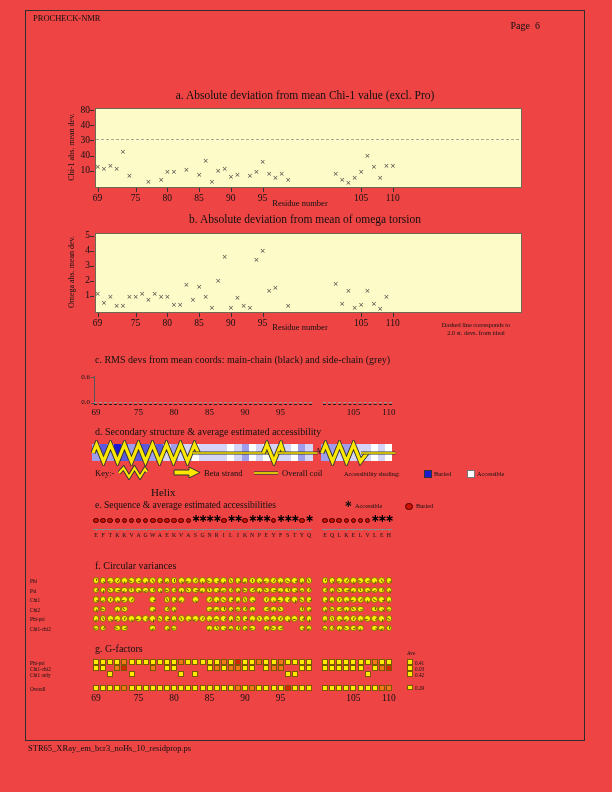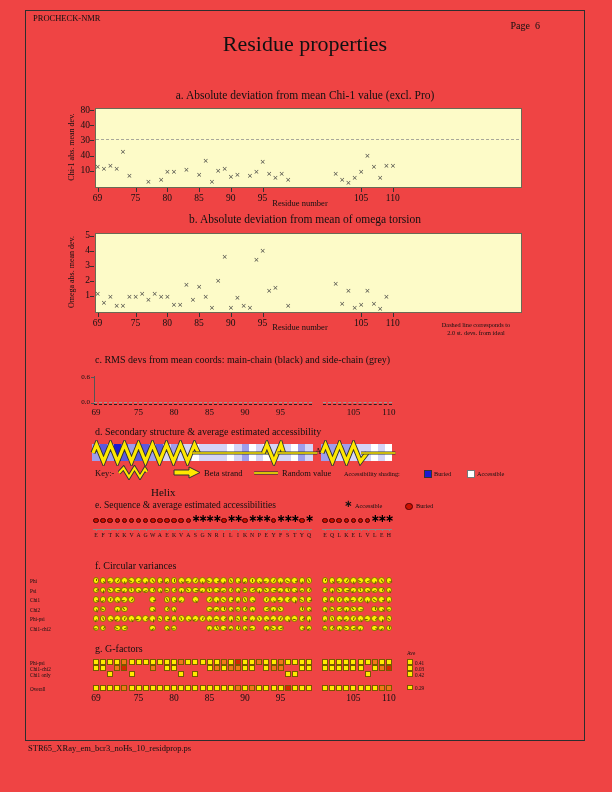--- a/index.html
+++ b/index.html
@@ -13,21 +13,20 @@
   .nowrap{white-space:nowrap;}
 </style>
 </head>
 <body>
 
 <div id="stage">
 
   <div class="abs" style="left:25px;top:10px;width:558px;height:729px;border:1.5px solid #2e2e2e;"></div>
   <div class="abs" style="left:33px;top:13px;font-size:8.5px;">PROCHECK-NMR</div>
   <div class="abs pre rgt" style="left:450px;top:20px;width:90px;font-size:10px;">Page  6</div>
-  <div class="abs ctr" style="left:25px;top:31px;width:560px;font-size:22px;">Residue properties</div>
 
   <div class="abs ctr" style="left:25px;top:89px;width:560px;font-size:11.5px;">a. Absolute deviation from mean Chi-1 value (excl. Pro)</div>
   <div class="abs nowrap" style="left:71px;top:147px;transform:translate(-50%,-50%) rotate(-90deg);font-size:8px;">Chi-1 abs. mean dev.</div>
   <div class="abs ctr" style="left:235px;top:198px;width:130px;font-size:8.5px;">Residue number</div>
 
   <div class="abs ctr" style="left:25px;top:213px;width:560px;font-size:11.5px;">b. Absolute deviation from mean of omega torsion</div>
   <div class="abs nowrap" style="left:71px;top:272px;transform:translate(-50%,-50%) rotate(-90deg);font-size:8px;">Omega abs. mean dev.</div>
   <div class="abs ctr" style="left:235px;top:322px;width:130px;font-size:8.5px;">Residue number</div>
   <div class="abs ctr" style="left:426px;top:321px;width:100px;font-size:6.3px;">Dashed line corresponds to</div>
   <div class="abs ctr" style="left:426px;top:329px;width:100px;font-size:6.3px;">2.0 st. devs. from ideal</div>
@@ -45,21 +44,21 @@
   </svg>
   <div class="abs" style="left:151px;top:486px;font-size:11px;">Helix</div>
   <svg class="abs" style="left:173px;top:466px;" width="28" height="13">
     <polygon points="1,4 16,4 16,1 27,6.5 16,12 16,9 1,9" fill="#FFE800" stroke="#333" stroke-width="1"></polygon>
   </svg>
   <div class="abs" style="left:204px;top:468px;font-size:8.5px;">Beta strand</div>
   <svg class="abs" style="left:253px;top:469px;" width="26" height="8">
     <line x1="1" y1="4" x2="25" y2="4" stroke="#333" stroke-width="3.2"></line>
     <line x1="1" y1="4" x2="25" y2="4" stroke="#FFE800" stroke-width="1.6"></line>
   </svg>
-  <div class="abs" style="left:282px;top:468px;font-size:8.5px;">Random value</div>
+  <div class="abs" style="left:282px;top:468px;font-size:8.5px;">Overall coil</div>
   <div class="abs" style="left:344px;top:470px;font-size:6.3px;">Accessibility shading:</div>
   <div class="abs" style="left:424px;top:469.5px;width:6px;height:6px;background:#1a1ad2;border:0.5px solid #333;"></div>
   <div class="abs" style="left:434px;top:470px;font-size:6.3px;">Buried</div>
   <div class="abs" style="left:467px;top:469.5px;width:6px;height:6px;background:#ffffff;border:0.5px solid #777;"></div>
   <div class="abs" style="left:477px;top:470px;font-size:6.3px;">Accessible</div>
 
   <div class="abs" style="left:95px;top:500px;font-size:9.5px;">e. Sequence &amp; average estimated accessibilities</div>
   <div class="abs sans" style="left:344px;top:498px;font-size:10px;font-weight:bold;color:#111;">∗</div>
   <div class="abs" style="left:355px;top:501.5px;font-size:6.3px;">Accessible</div>
   <div class="abs" style="left:405px;top:502.5px;width:5.5px;height:5.5px;border-radius:50%;background:#cc1100;border:0.5px solid #500000;"></div>

